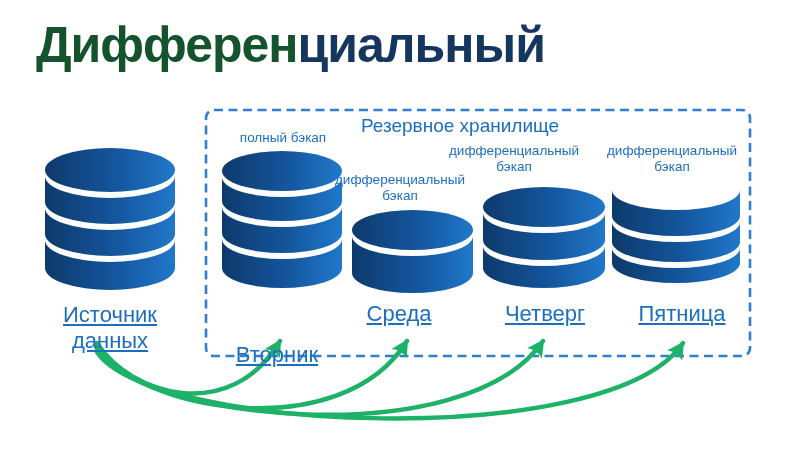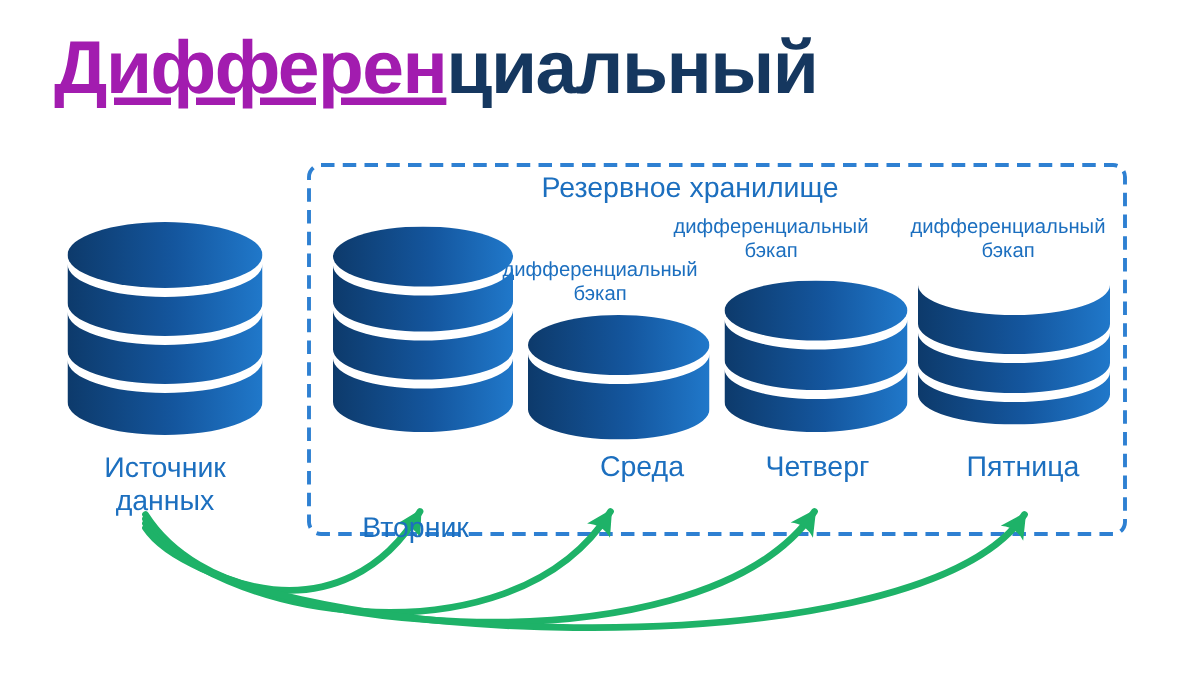--- a/index.html
+++ b/index.html
@@ -13,32 +13,32 @@
   }
   .title {
     position: absolute;
     left: 36px;
     top: 16px;
     font-size: 50px;
     font-weight: bold;
     letter-spacing: -1px;
     white-space: nowrap;
   }
-  .title .t1 { color: #a21caf; text-decoration: underline; }
+  .title .t1 { color: #14532d; }
   .title .t2 { color: #15375f; }
 
   .lbl {
     position: absolute;
     color: #1c6fbf;
     text-align: center;
     line-height: 1.16;
   }
   .storage-title { font-size: 19px; }
   .small-lbl { font-size: 13.5px; }
-  .day-lbl { font-size: 19px; }
+  .day-lbl { font-size: 22px; text-decoration: underline; }
 
   .cyl { position: absolute; }
 
   .overlay {
     position: absolute;
     left: 0; top: 0;
     width: 800px; height: 461px;
     pointer-events: none;
   }
 </style>
@@ -69,20 +69,21 @@
     <g stroke="#1eb268" stroke-width="4.5" fill="none" stroke-linecap="round">
       <path d="M 97 343 C 130 395, 230 425, 280 341" marker-end="url(#ah)"></path>
       <path d="M 97 346 C 135 410, 340 448, 407 341" marker-end="url(#ah)"></path>
       <path d="M 97 349 C 140 420, 465 455, 543 341" marker-end="url(#ah)"></path>
       <path d="M 97 352 C 150 432, 610 452, 683 343" marker-end="url(#ah)"></path>
     </g>
   </svg>
 
   <div class="lbl storage-title" style="left:330px; top:115px; width:260px;">Резервное хранилище</div>
 
+  <div class="lbl small-lbl" style="left:208px; top:130px; width:150px;">полный бэкап</div>
   <div class="lbl small-lbl" style="left:325px; top:172px; width:150px;">дифференциальный бэкап</div>
   <div class="lbl small-lbl" style="left:439px; top:143px; width:150px;">дифференциальный бэкап</div>
   <div class="lbl small-lbl" style="left:597px; top:143px; width:150px;">дифференциальный бэкап</div>
 
   <svg class="cyl" style="left:45px; top:148px;" width="130" height="142" viewBox="0 0 130 142">
     <ellipse cx="65" cy="22" rx="65" ry="22" fill="url(#cylGrad)"></ellipse>
     <path d="M0 28 A65 22 0 0 0 130 28 L130 54 A65 22 0 0 1 0 54 Z" fill="url(#cylGrad)"></path>
     <path d="M0 60 A65 22 0 0 0 130 60 L130 86 A65 22 0 0 1 0 86 Z" fill="url(#cylGrad)"></path>
     <path d="M0 92 A65 22 0 0 0 130 92 L130 120 A65 22 0 0 1 0 120 Z" fill="url(#cylGrad)"></path>
   </svg>
@@ -106,17 +107,17 @@
   </svg>
 
   <svg class="cyl" style="left:612px; top:190px;" width="128" height="93" viewBox="0 0 128 93">
     <path d="M0 0 A64 20 0 0 0 128 0 L128 26 A64 20 0 0 1 0 26 Z" fill="url(#cylGrad)"></path>
     <path d="M0 32 A64 20 0 0 0 128 32 L128 52 A64 20 0 0 1 0 52 Z" fill="url(#cylGrad)"></path>
     <path d="M0 58 A64 20 0 0 0 128 58 L128 73 A64 20 0 0 1 0 73 Z" fill="url(#cylGrad)"></path>
   </svg>
 
   <div class="lbl day-lbl" style="left:35px; top:302px; width:150px;">Источник данных</div>
   <div class="lbl day-lbl" style="left:207px; top:301px; width:140px;margin-top:41px;">Вторник</div>
-  <div class="lbl day-lbl" style="left:358px; top:301px; width:140px;">Среда</div>
+  <div class="lbl day-lbl" style="left:329px; top:301px; width:140px;">Среда</div>
   <div class="lbl day-lbl" style="left:612px; top:301px; width:140px;">Пятница</div>
   <div class="lbl day-lbl" style="left:475px; top:301px; width:140px;">Четверг</div>
 
 </div>
 
 </body></html>

